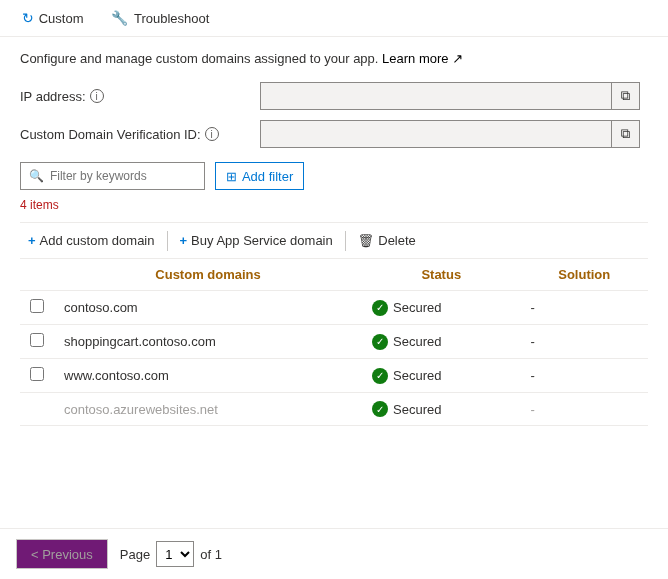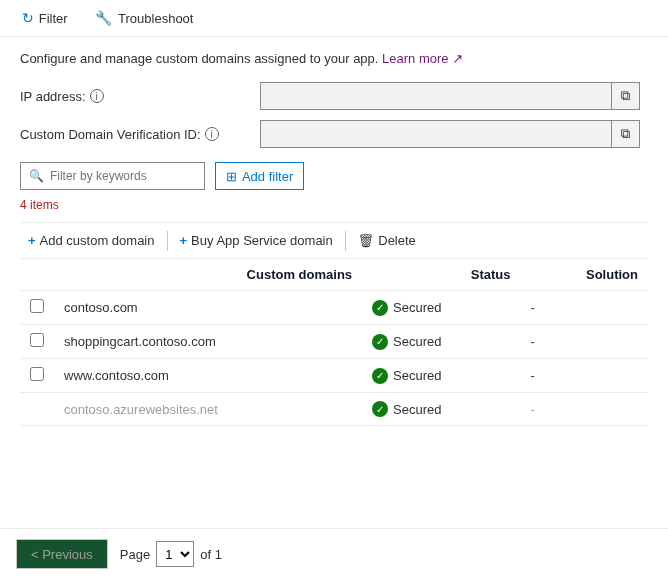--- a/index.html
+++ b/index.html
@@ -37,21 +37,21 @@
     .content {
       padding: 14px 20px;
     }
 
     .description {
       font-size: 13px;
       color: #323130;
       margin-bottom: 16px;
     }
     .description a {
-      color: #701a75;
+      color: #000000;
       text-decoration: none;
     }
 
     
     .form-row {
       display: flex;
       align-items: center;
       margin-bottom: 10px;
     }
     .form-label {
@@ -178,25 +178,25 @@
       background: #c8c6c4;
       margin: 0 4px;
     }
 
     
     .domain-table {
       width: 100%;
       border-collapse: collapse;
     }
     .domain-table th {
-      text-align: right;
+      text-align: center;
       padding: 8px 10px;
       font-size: 13px;
       font-weight: 600;
-      color: #0f172a;
+      color: #a16207;
       border-bottom: 1px solid #edebe9;
     }
     .domain-table td {
       padding: 8px 10px;
       font-size: 13px;
       color: #323130;
       border-bottom: 1px solid #edebe9;
       vertical-align: middle;
     }
     .domain-table tr.disabled td { color: #a19f9d; }
@@ -246,21 +246,21 @@
       align-items: center;
       justify-content: center;
       background: none;
       border: 1px solid #8a8886;
       color: #323130;
       padding: 6px 14px;
       cursor: pointer;
       font-size: 13px;
       height: 30px;
     }
-    .nav-btn:disabled { color: #a19f9d; border-color: #c8c6c4; cursor: default; background: #14532d; text-align: right; }
+    .nav-btn:disabled { color: #a19f9d; border-color: #c8c6c4; cursor: default; background: #701a75; text-align: right; }
 
     .page-info {
       display: flex;
       align-items: center;
       gap: 6px;
       font-size: 13px;
     }
     .page-select {
       border: 1px solid #8a8886;
       padding: 2px 4px;
@@ -271,21 +271,21 @@
     .main-content {
       padding-bottom: 60px;
     }
   </style>
 </head>
 <body>
 
 <div class="toolbar">
   <button class="toolbar-btn">
     <span class="icon">↻</span>
-    <span>Filter</span>
+    <span>Custom</span>
   </button>
   <button class="toolbar-btn">
     <span class="icon">🔧</span>
     <span>Troubleshoot</span>
   </button>
 </div>
 
 <div class="main-content">
   <div class="content">
 

